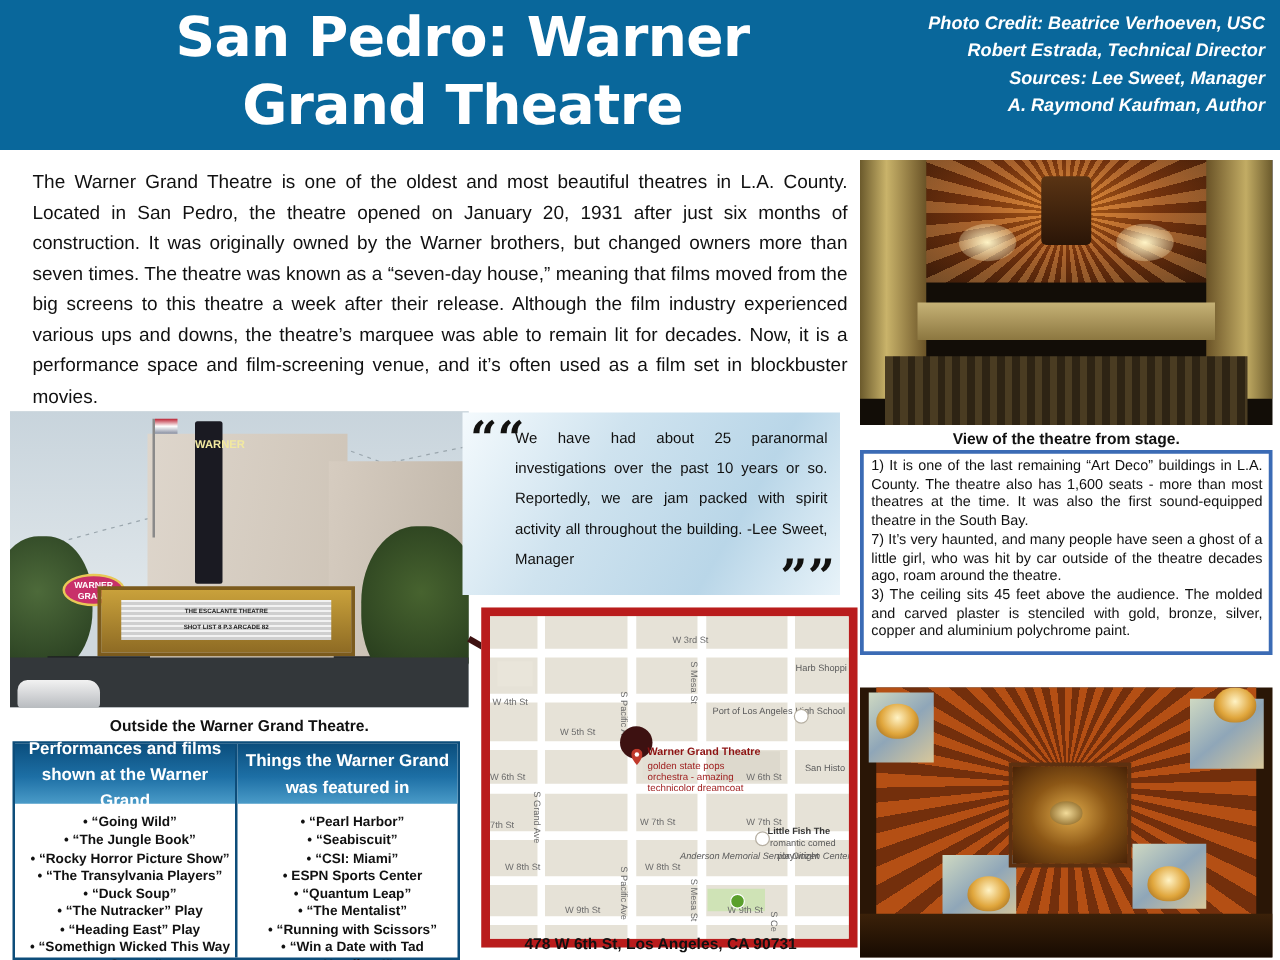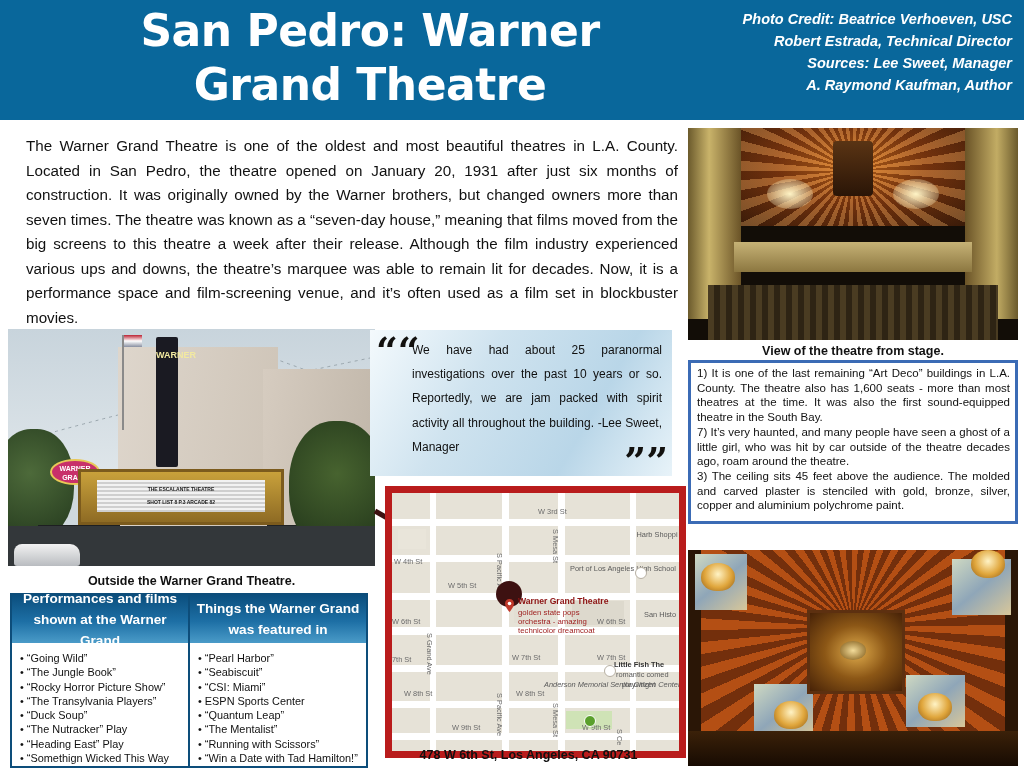--- a/index.html
+++ b/index.html
@@ -147,22 +147,22 @@
   .tbl .col{flex:1;box-sizing:border-box;}
   .tbl .col.first{border-right:2px solid #0d4d7a;}
   .tbl .th{
     height:48px;
     background:linear-gradient(#0b4e7d 0%,#1d6fa5 55%,#4a9bc8 100%);
     color:#ffffff;font-weight:bold;font-size:13.6px;line-height:21px;
     display:flex;align-items:center;justify-content:center;text-align:center;
     padding:0 6px;box-sizing:border-box;
   }
   .tbl ul{list-style:none;margin:0;padding:8px 0 0 8px;}
-  .tbl li{font-size:10.9px;font-weight:normal;color:#111;line-height:14.3px;
-      padding-left:9px;text-indent:-9px;}
+  .tbl li{font-size:10.9px;font-weight:bold;color:#111;line-height:14.3px;
+      padding-left:9px;text-indent:-9px;text-align:center;}
   .tbl li:before{content:"\2022  ";}
 
   
   .photo-stage{
     position:absolute;left:688px;top:128px;width:330px;height:212px;
     background:#120d07;overflow:hidden;
   }
   .ceil{position:absolute;left:14%;top:-6%;width:72%;height:52%;
       background:radial-gradient(ellipse at 50% 45%,#d8751f 0%,#8a3c10 45%,#3b1c09 100%);}
   .ceilrays{position:absolute;left:14%;top:-6%;width:72%;height:52%;

